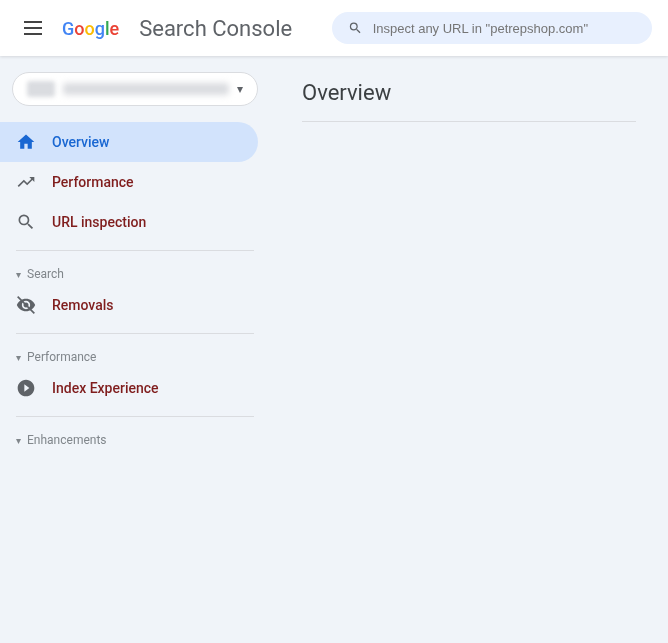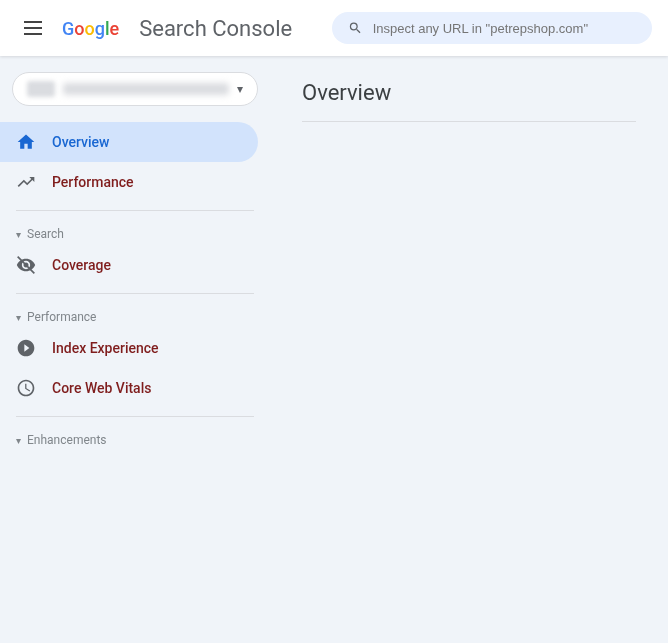--- a/index.html
+++ b/index.html
@@ -272,64 +272,64 @@
 
     <div class="nav-item">
       <span class="nav-icon">
         <svg width="20" height="20" viewBox="0 0 24 24" fill="#5f6368">
           <path d="M16 6l2.29 2.29-4.88 4.88-4-4L2 16.59 3.41 18l6-6 4 4 6.3-6.29L22 12V6z"></path>
         </svg>
       </span>
       <span class="nav-label">Performance</span>
     </div>
 
+    <div class="nav-item">
+      <span class="nav-icon">
+        <svg width="20" height="20" viewBox="0 0 24 24" fill="#5f6368">
+          <path d="M15.5 14h-.79l-.28-.27A6.471 6.471 0 0 0 16 9.5 6.5 6.5 0 1 0 9.5 16c1.61 0 3.09-.59 4.23-1.57l.27.28v.79l5 4.99L20.49 19l-4.99-5zm-6 0C7.01 14 5 11.99 5 9.5S7.01 5 9.5 5 14 7.01 14 9.5 11.99 14 9.5 14z"></path>
+        </svg>
+      </span>
+      <span class="nav-label">URL inspection</span>
+    </div>
 
     <div class="section-divider"></div>
 
     <div class="section-label">
       <span class="chevron">▾</span>
       <span>Search</span>
     </div>
 
 
 
     <div class="nav-item">
       <span class="nav-icon">
         <svg width="20" height="20" viewBox="0 0 24 24" fill="#5f6368">
           <path d="M12 4.5C7 4.5 2.73 7.61 1 12c1.73 4.39 6 7.5 11 7.5s9.27-3.11 11-7.5c-1.73-4.39-6-7.5-11-7.5zM12 17c-2.76 0-5-2.24-5-5s2.24-5 5-5 5 2.24 5 5-2.24 5-5 5zm0-8c-1.66 0-3 1.34-3 3s1.34 3 3 3 3-1.34 3-3-1.34-3-3-3z"></path>
           <line x1="2" y1="2" x2="22" y2="22" stroke="#5f6368" stroke-width="2"></line>
         </svg>
       </span>
-      <span class="nav-label">Coverage</span>
+      <span class="nav-label">Removals</span>
     </div>
 
     <div class="section-divider"></div>
 
     <div class="section-label">
       <span class="chevron">▾</span>
       <span>Performance</span>
     </div>
 
     <div class="nav-item">
       <span class="nav-icon">
         <svg width="20" height="20" viewBox="0 0 24 24" fill="#5f6368">
           <path d="M12 2C6.48 2 2 6.48 2 12s4.48 10 10 10 10-4.48 10-10S17.52 2 12 2zm-2 14.5v-9l6 4.5-6 4.5z"></path>
         </svg>
       </span>
       <span class="nav-label">Index Experience</span>
     </div>
 
-    <div class="nav-item">
-      <span class="nav-icon">
-        <svg width="20" height="20" viewBox="0 0 24 24" fill="#5f6368">
-          <path d="M12 2C6.48 2 2 6.48 2 12s4.48 10 10 10 10-4.48 10-10S17.52 2 12 2zm0 18c-4.42 0-8-3.58-8-8s3.58-8 8-8 8 3.58 8 8-3.58 8-8 8zm.5-13H11v6l5.25 3.15.75-1.23-4.5-2.67V7z"></path>
-        </svg>
-      </span>
-      <span class="nav-label">Core Web Vitals</span>
-    </div>
 
 
     <div class="section-divider"></div>
 
     <div class="section-label">
       <span class="chevron">▾</span>
       <span>Enhancements</span>
     </div>
 
   </div>

